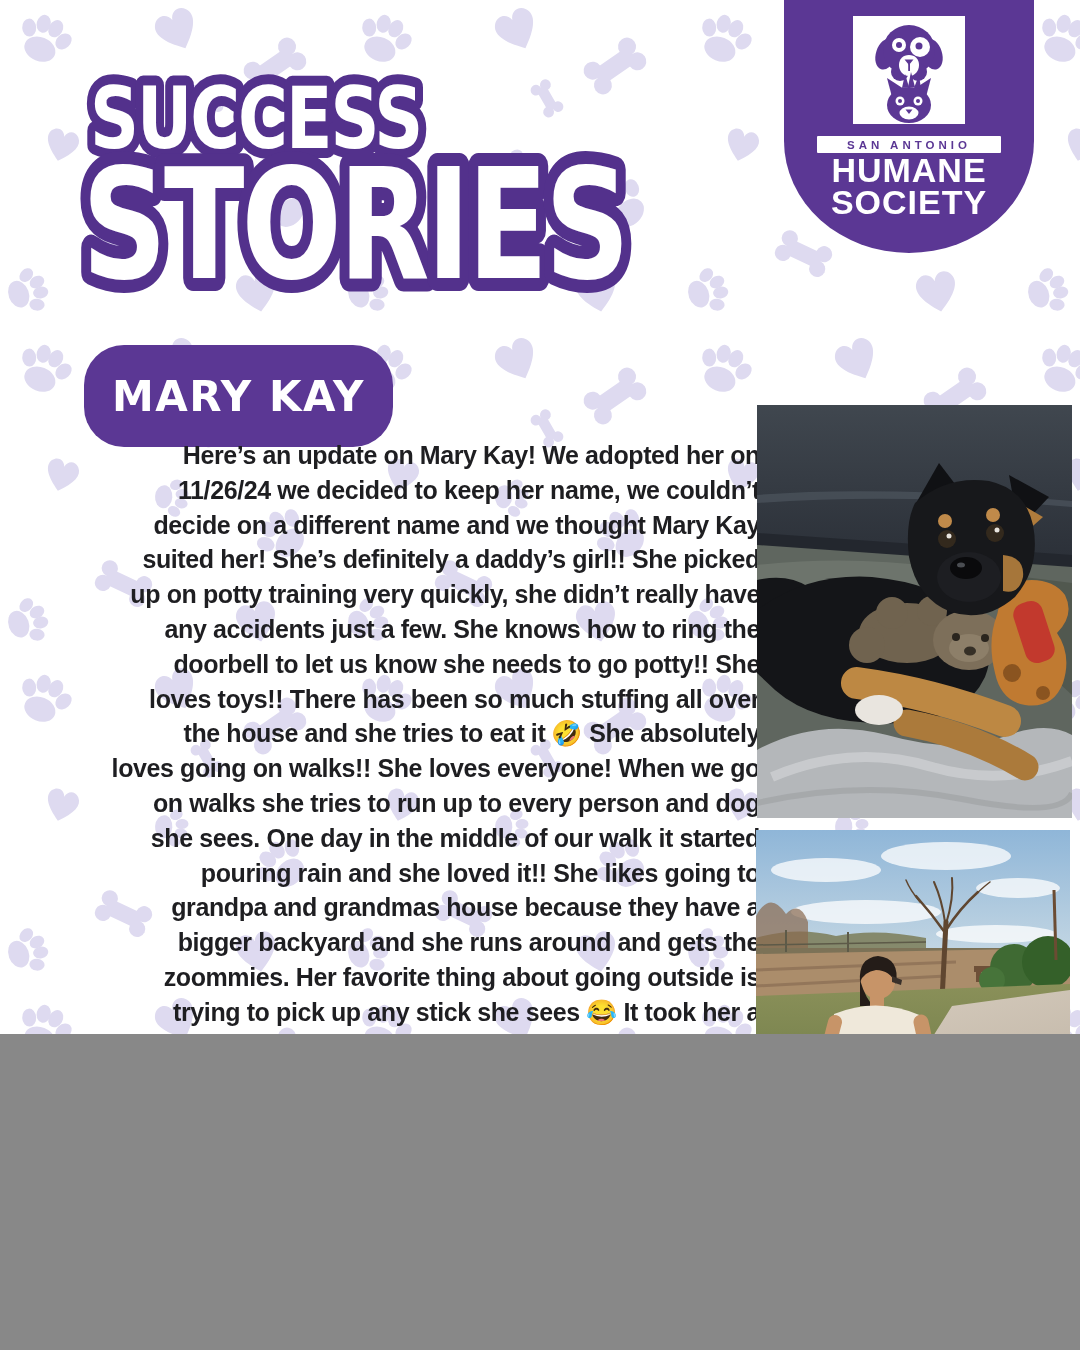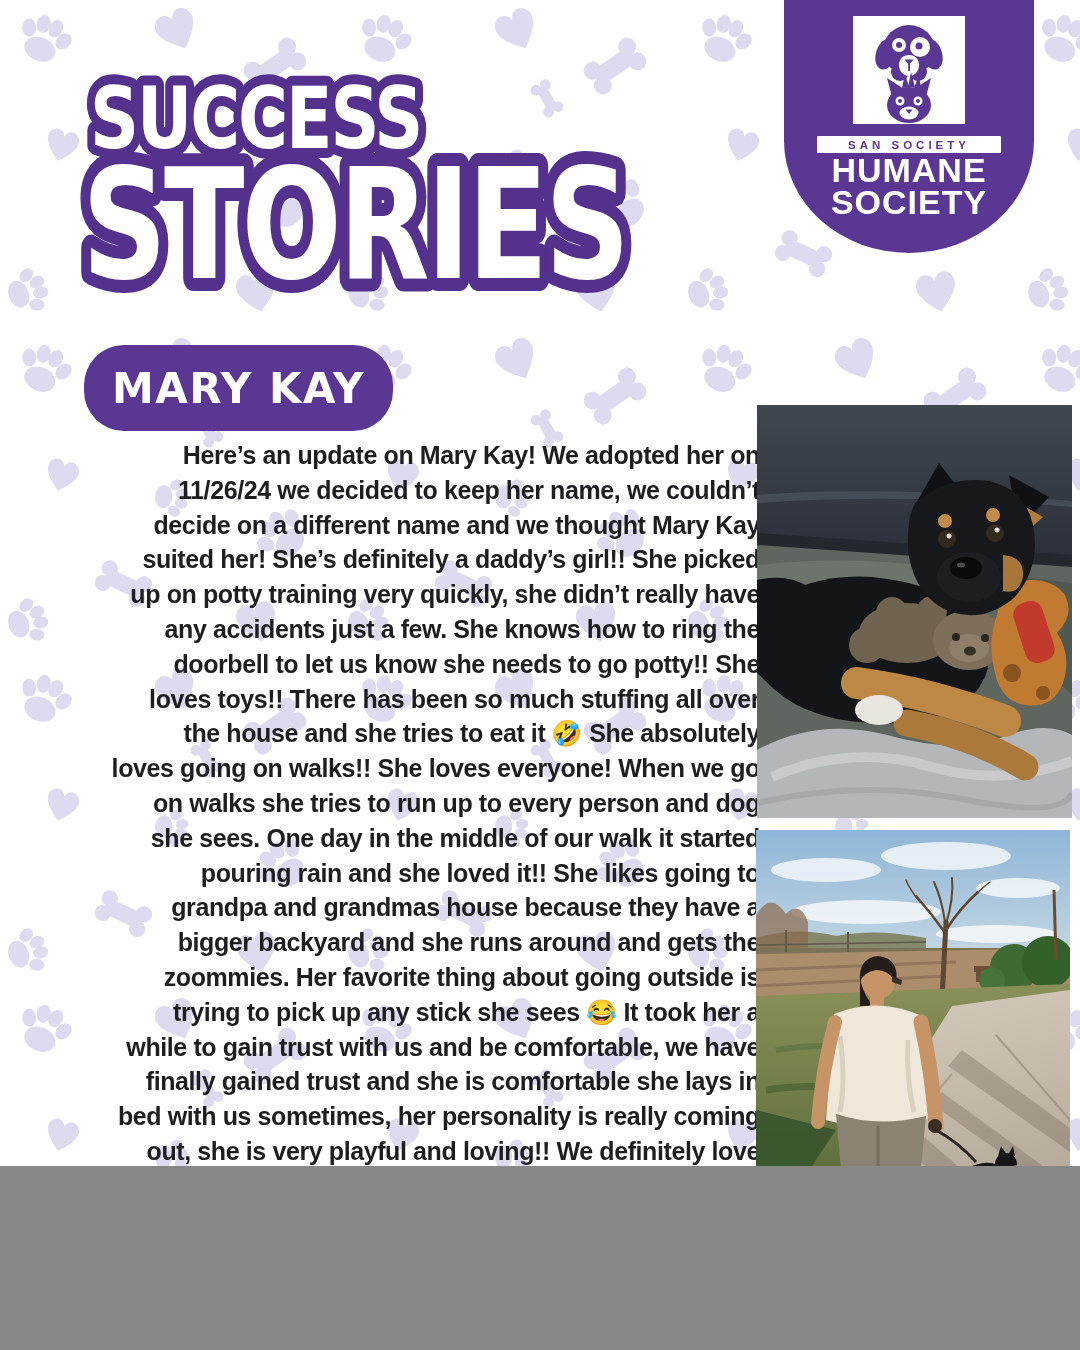--- a/index.html
+++ b/index.html
@@ -1,17 +1,17 @@
 <!DOCTYPE html>
 <html><head>
 <meta charset="utf-8">
 <style>
   html,body{margin:0;padding:0;background:#888;}
   .poster{
-    position:relative;width:1080px;height:1166px;margin:0 auto;
+    position:relative;width:1080px;height:1034px;margin:0 auto;
     background:#ffffff;overflow:hidden;
     font-family:"Liberation Sans",sans-serif;
   }
   .bg-svg{position:absolute;left:0;top:0;}
   .title-svg{position:absolute;left:72px;top:60px;}
   .title-text{
     font-family:"DejaVu Sans",sans-serif;font-weight:bold;
     fill:#ffffff;stroke:#53318c;stroke-linejoin:round;stroke-linecap:round;
     paint-order:stroke;
   }
@@ -27,21 +27,21 @@
   }
   .logo-city span{color:#5b3794;font-weight:bold;font-size:11.5px;letter-spacing:4px;white-space:nowrap;}
   .logo-name{
     position:absolute;left:0;width:100%;text-align:center;color:#ffffff;
     font-weight:bold;font-size:34px;line-height:31px;letter-spacing:1px;
     font-family:"Liberation Sans",sans-serif;
   }
   .logo-name.n1{top:155px;}
   .logo-name.n2{top:187px;}
   .pet-badge{
-    position:absolute;left:84px;top:345px;height:78px;padding:4px 28px;
+    position:absolute;left:84px;top:345px;height:78px;padding:12px 28px;
     background:#5b3794;border-radius:40px;
     display:inline-flex;align-items:center;justify-content:center;
     color:#ffffff;font-weight:bold;font-size:42px;letter-spacing:1.5px;
     font-family:"DejaVu Sans",sans-serif;white-space:nowrap;
   }
   .story-block{
     position:absolute;left:48px;top:438px;width:712px;
     color:#1e1e21;font-size:25px;line-height:34.8px;font-weight:bold;
     letter-spacing:-0.4px;
   }
@@ -130,21 +130,21 @@
             <circle cx="65" cy="85" r="4.5"></circle>
             <ellipse cx="56" cy="97" rx="9.5" ry="6.5"></ellipse>
           </g>
           <circle cx="47" cy="85" r="2"></circle>
           <circle cx="65" cy="85" r="2"></circle>
           <path d="M52.5,93.5 L59.5,93.5 L56,98 Z"></path>
         </g>
       </svg>
     </div>
     <div class="logo-city">
-      <span>SAN SOCIETY</span>
+      <span>SAN ANTONIO</span>
     </div>
     <div class="logo-name n1">HUMANE</div>
     <div class="logo-name n2">SOCIETY</div>
   </div>
 
   <div class="pet-badge">
     <span>MARY KAY</span>
   </div>
 
   <div class="story-block">

